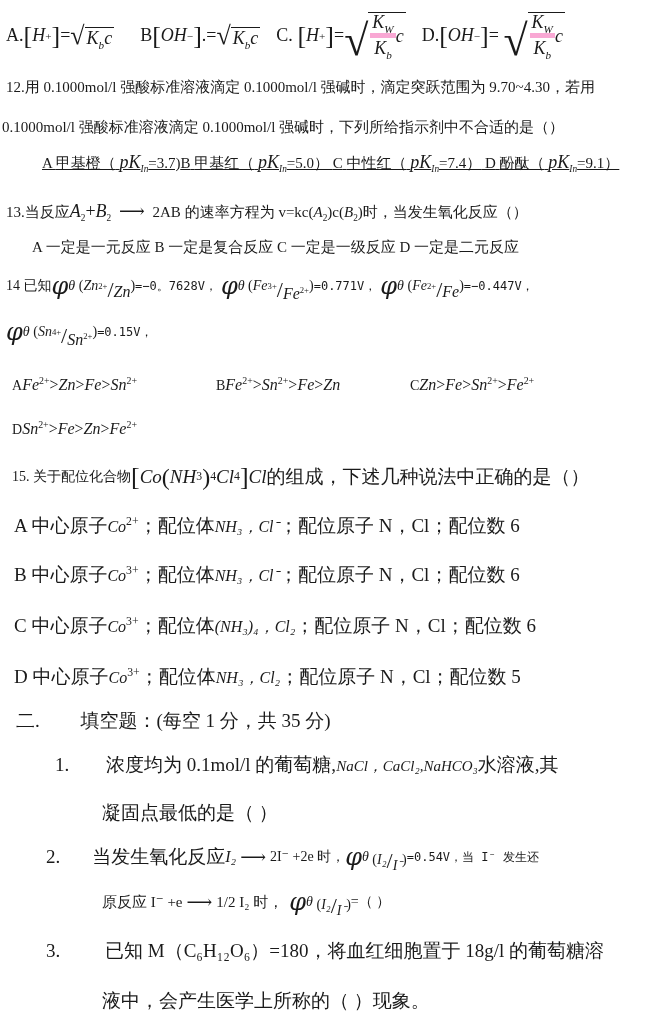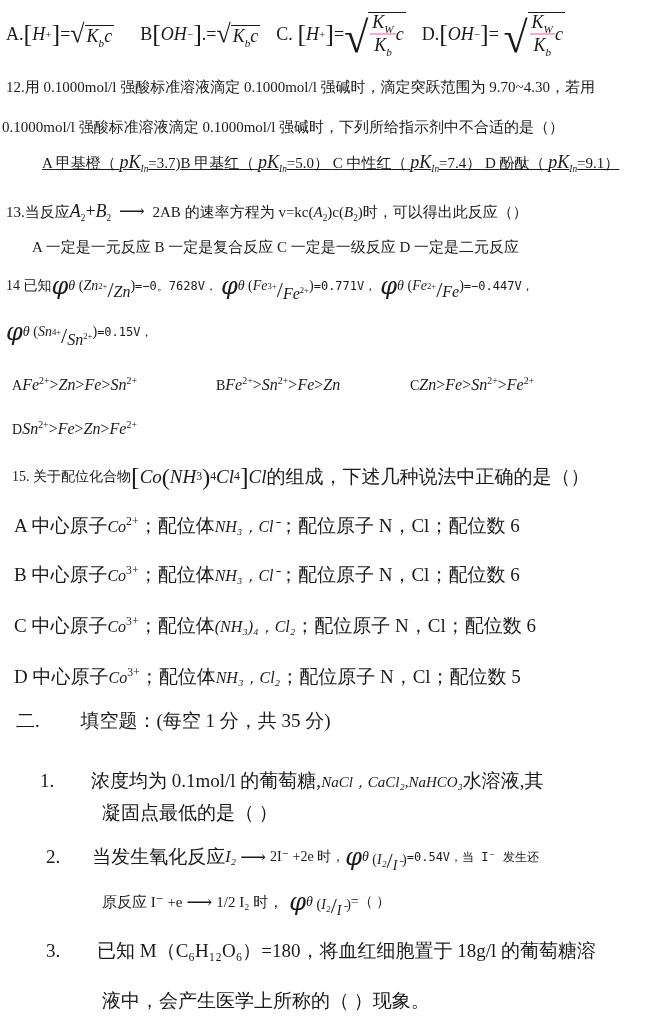--- a/index.html
+++ b/index.html
@@ -16,21 +16,21 @@
   .s19 { font-size: 19px; }
   i.m { font-style: italic; font-family: "Liberation Serif", serif; }
   sup, sub { font-size: 62%; line-height: 0; }
   .phi { font-style: italic; font-size: 24px; font-family: "DejaVu Serif", serif; }
   .frac-slash { display: inline-block; font-size: 22px; transform: translateY(4px); }
   .sqrt { display: inline-flex; align-items: flex-end; }
   .rad { font-size: 26px; line-height: 1; }
   .rad-tall { font-size: 44px; line-height: 1; transform: translateY(4px); display:inline-block; }
   .over { border-top: 1px solid #1a1a1a; padding: 0 2px; }
   .fracv { display: inline-flex; flex-direction: column; align-items: center; vertical-align: middle; }
-  .fracv .num { border-bottom: 2px solid #f9a8d4; padding: 0 2px; line-height: 1.1; }
+  .fracv .num { border-bottom: 5px solid #f9a8d4; padding: 0 2px; line-height: 1.1; }
   .fracv .den { line-height: 1.2; }
   .brk { font-size: 26px; font-weight: 300; }
   .arrow { display: inline-block; font-size: 18px; margin: 0 4px; }
   .mono-small { font-family: "DejaVu Sans Mono", monospace; font-size: 12px; }
 </style>
 </head>
 <body>
 
 <div class="line s18" style="top:12px; left:6px; display:flex; align-items:center; gap:0;">
   <span style="display:inline-flex; align-items:center;">
@@ -96,21 +96,21 @@
 <div class="line s15" style="top:118px; left:2px;">0.1000mol/l 强酸标准溶液滴定 0.1000mol/l 强碱时，下列所给指示剂中不合适的是（）</div>
 <div class="line s15" style="top:152px; left:42px;text-decoration:underline;">
   <span><span>A</span> <span>甲基橙（</span> <i class="m s18">pK</i><sub><i>In</i></sub><span>=3.7)</span></span><span><span>B</span> <span>甲基红（</span> <i class="m s18">pK</i><sub><i>In</i></sub><span>=5.0）</span></span>
   <span><span>C</span> <span>中性红（</span> <i class="m s18">pK</i><sub><i>In</i></sub><span>=7.4）</span></span>
   <span><span>D</span> <span>酚酞（</span> <i class="m s18">pK</i><sub><i>In</i></sub><span>=9.1）</span></span>
 </div>
 
 <div class="line s15" style="top:200px; left:6px;">
   <span>13.当反应</span><i class="m s18">A</i><sub>2</sub><span class="s18">+</span><i class="m s18">B</i><sub>2</sub>
   <span class="arrow">⟶</span>
-  <span>2AB</span> <span>的速率方程为 v=kc(</span><i class="m">A</i><sub>2</sub><span>)c(</span><i class="m">B</i><sub>2</sub><span>)时，可以得出此反应（）</span>
+  <span>2AB</span> <span>的速率方程为 v=kc(</span><i class="m">A</i><sub>2</sub><span>)c(</span><i class="m">B</i><sub>2</sub><span>)时，当发生氧化反应（）</span>
 </div>
 <div class="line s15" style="top:238px; left:32px;">A 一定是一元反应  B 一定是复合反应  C 一定是一级反应  D 一定是二元反应</div>
 
 <div class="line s14" style="top:272px; left:6px; display:flex; align-items:center;">
   <span>14 已知</span>
   <span style="display:inline-flex; align-items:center;"><span class="phi">φ</span><sup style="font-style:italic;font-size:14px;">θ</sup>&nbsp;(<i class="m">Zn</i><sup>2+</sup><span class="frac-slash">/</span><i class="m s16" style="transform:translateY(6px);display:inline-block;">Zn</i>)<span class="mono-small">=−0。7628V，</span></span>
   <span style="display:inline-flex; align-items:center; margin-left:4px;"><span class="phi">φ</span><sup style="font-style:italic;font-size:14px;">θ</sup>&nbsp;(<i class="m">Fe</i><sup>3+</sup><span class="frac-slash">/</span><span style="transform:translateY(8px);display:inline-block;"><i class="m s16">Fe</i><sup>2+</sup></span>)<span class="mono-small">=0.771V，</span></span>
   <span style="display:inline-flex; align-items:center; margin-left:4px;"><span class="phi">φ</span><sup style="font-style:italic;font-size:14px;">θ</sup>&nbsp;(<i class="m">Fe</i><sup>2+</sup><span class="frac-slash">/</span><i class="m s16" style="transform:translateY(6px);display:inline-block;">Fe</i>)<span class="mono-small">=−0.447V，</span></span>
 </div>
 <div class="line s14" style="top:318px; left:6px; display:flex; align-items:center;">
@@ -159,21 +159,21 @@
 </div>
 <div class="line s19" style="top:664px; left:14px;">
   <span>D</span> <span>中心原子</span><i class="m s16">Co</i><sup>3+</sup><span>；配位体</span><i class="m s16">NH₃，Cl₂</i><span>；配位原子 N，Cl；配位数 5</span>
 </div>
 
 <div class="line s19" style="top:708px; left:16px;">
   <span>二.</span>
   <span style="margin-left:36px;">填空题：(每空 1 分，共 35 分)</span>
 </div>
 
-<div class="line s19" style="top:752px; left:40px;margin-top:16px;">
+<div class="line s19" style="top:752px; left:55px;">
   <span>1.</span>
   <span style="margin-left:32px;">浓度均为 0.1mol/l 的葡萄糖,</span><i class="m s15">NaCl，CaCl₂,NaHCO₃</i><span>水溶液,其</span>
 </div>
 <div class="line s19" style="top:800px; left:102px;">凝固点最低的是（        ）</div>
 
 <div class="line s19" style="top:843px; left:46px; display:flex; align-items:center;">
   <span>2.</span>
   <span style="margin-left:32px;">当发生氧化反应</span>
     <i class="m s16">I₂</i>
   <span class="arrow">⟶</span>
@@ -188,15 +188,15 @@
   <span class="arrow">⟶</span>
   <span>1/2 I₂ 时，</span>
   <span class="phi" style="margin-left:6px;">φ</span>
     <sup style="font-style:italic;font-size:14px;">θ</sup>
   <span class="s14">&nbsp;(<i class="m">I₂</i><span class="frac-slash">/</span><i class="m" style="display:inline-block;transform:translateY(6px);">I⁻</i>)</span>
   <span class="s14">=（        ）</span>
 </div>
 
 <div class="line s19" style="top:938px; left:46px;">
   <span>3.</span>
-  <span style="margin-left:32px;">已知 M（C₆H₁₂O₆）=180，将血红细胞置于 18g/l 的葡萄糖溶</span>
+  <span style="margin-left:40px;">已知 M（C₆H₁₂O₆）=180，将血红细胞置于 18g/l 的葡萄糖溶</span>
 </div>
 <div class="line s19" style="top:988px; left:102px;">液中，会产生医学上所称的（    ）现象。</div>
 
 </body></html>

